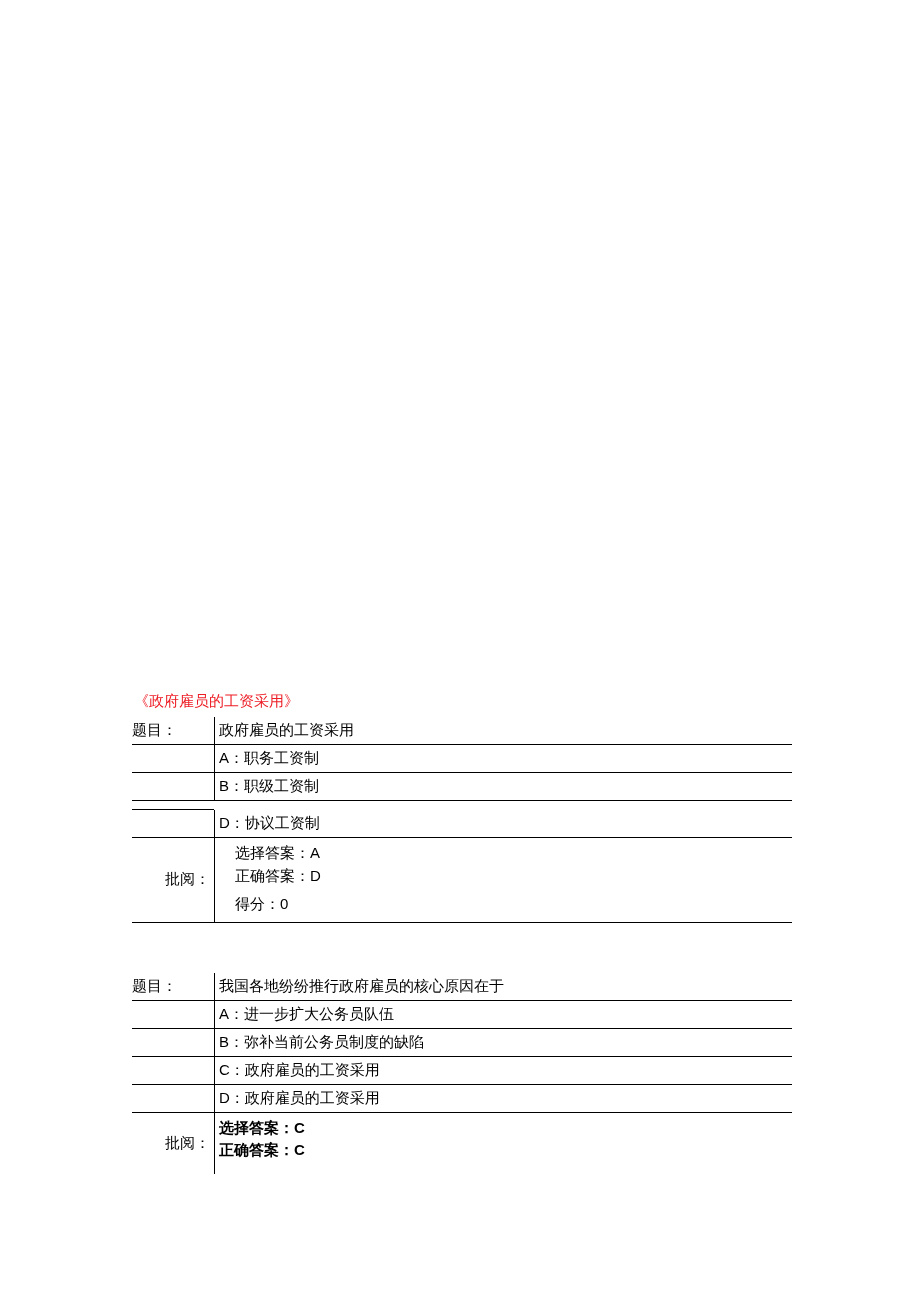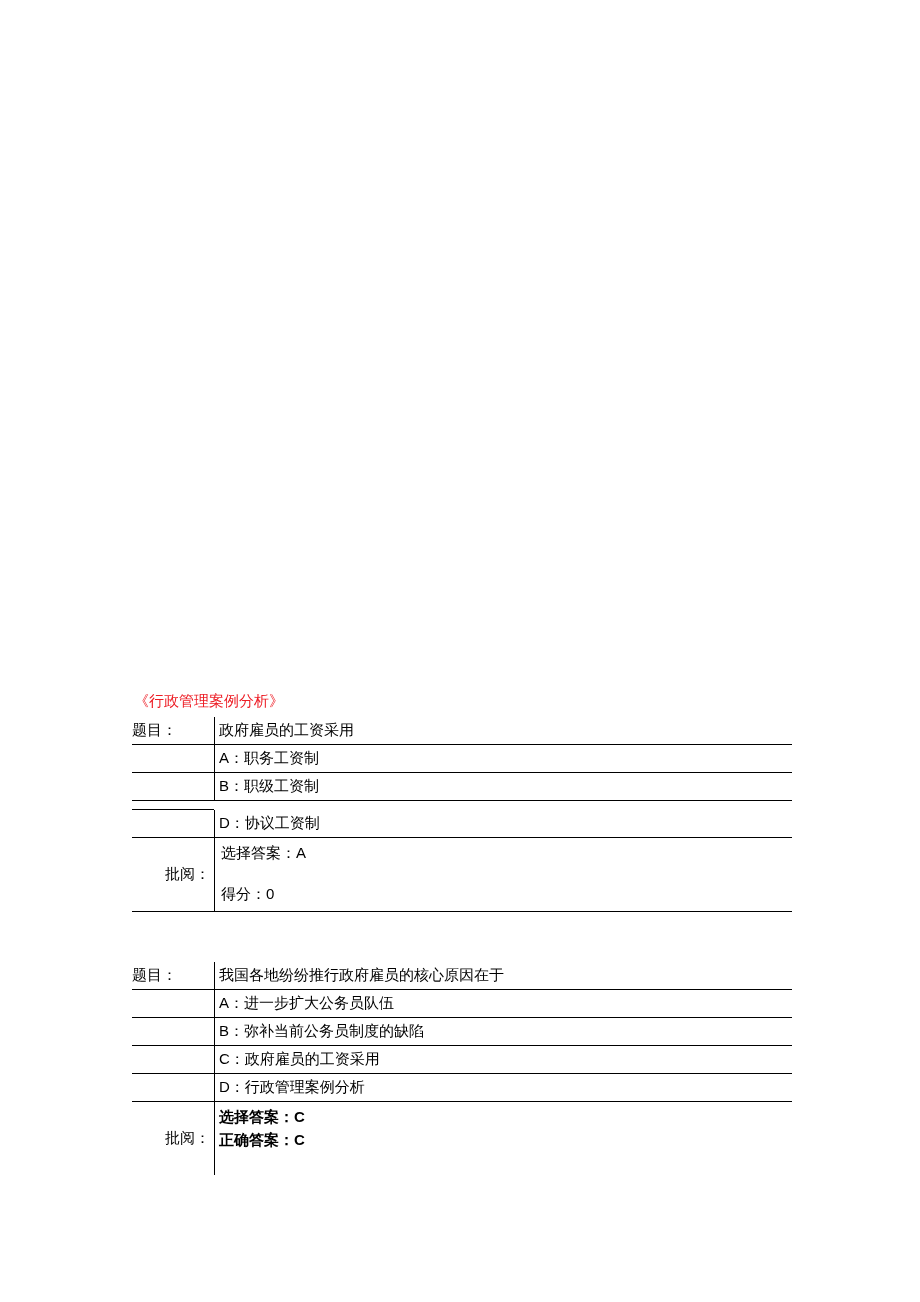--- a/index.html
+++ b/index.html
@@ -53,59 +53,59 @@
       border-bottom: 1.5px solid #000;
     }
     .option-text {
       font-family: Arial, "SimSun", "宋体", sans-serif;
     }
     .review-line {
       font-family: Arial, "SimSun", "宋体", sans-serif;
       line-height: 1.5;
     }
     .review-score {
-      margin-top: 18px;
+      margin-top: 6px;
     }
     .review-row {
       display: flex;
       width: 100%;
     }
     .review-left {
       width: 82px;
       display: flex;
       align-items: center;
       justify-content: flex-end;
       padding-right: 4px;
       border-bottom: 1.5px solid #000;
     }
     .review-right-bordered {
       flex: 1;
       border-left: 1.5px solid #000;
       border-bottom: 1.5px solid #000;
-      padding: 4px 0 6px 6px;
+      padding: 4px 0 6px 20px;
     }
     .review-left-open {
       width: 82px;
       display: flex;
       align-items: center;
       justify-content: flex-end;
       padding-right: 4px;
     }
     .review-right-open {
       flex: 1;
       border-left: 1.5px solid #000;
       padding: 4px 0 6px 4px;
       font-weight: bold;
     }
   </style>
 </head>
 <body>
 
 <div class="content">
-  <div class="doc-title">《行政管理案例分析》</div>
+  <div class="doc-title">《政府雇员的工资采用》</div>
 
   <div class="question-block">
     <div class="row bottom-border">
       <div class="cell-left">题目：</div>
       <div class="cell-right">政府雇员的工资采用</div>
     </div>
     <div class="row bottom-border">
       <div class="cell-left"></div>
       <div class="cell-right option-text">A：职务工资制</div>
     </div>
@@ -117,20 +117,21 @@
       <div class="cell-left"></div>
     </div>
     <div class="row bottom-border">
       <div class="cell-left"></div>
       <div class="cell-right option-text">D：协议工资制</div>
     </div>
     <div class="review-row">
       <div class="review-left">批阅：</div>
       <div class="review-right-bordered">
         <div class="review-line"><span>选择答案：</span><span>A</span></div>
+        <div class="review-line"><span>正确答案：</span><span>D</span></div>
         <div class="review-line review-score"><span>得分：</span><span>0</span></div>
       </div>
     </div>
   </div>
 
   <div class="question-block">
     <div class="row bottom-border">
       <div class="cell-left">题目：</div>
       <div class="cell-right">我国各地纷纷推行政府雇员的核心原因在于</div>
     </div>
@@ -141,21 +142,21 @@
     <div class="row bottom-border">
       <div class="cell-left"></div>
       <div class="cell-right option-text">B：弥补当前公务员制度的缺陷</div>
     </div>
     <div class="row bottom-border">
       <div class="cell-left"></div>
       <div class="cell-right option-text">C：政府雇员的工资采用</div>
     </div>
     <div class="row bottom-border">
       <div class="cell-left"></div>
-      <div class="cell-right option-text">D：行政管理案例分析</div>
+      <div class="cell-right option-text">D：政府雇员的工资采用</div>
     </div>
     <div class="review-row">
       <div class="review-left-open">批阅：</div>
       <div class="review-right-open">
         <div class="review-line"><span>选择答案：</span><span>C</span></div>
         <div class="review-line"><span>正确答案：</span><span>C</span></div>
         <div class="review-line review-score"></div>
       </div>
     </div>
   </div>

